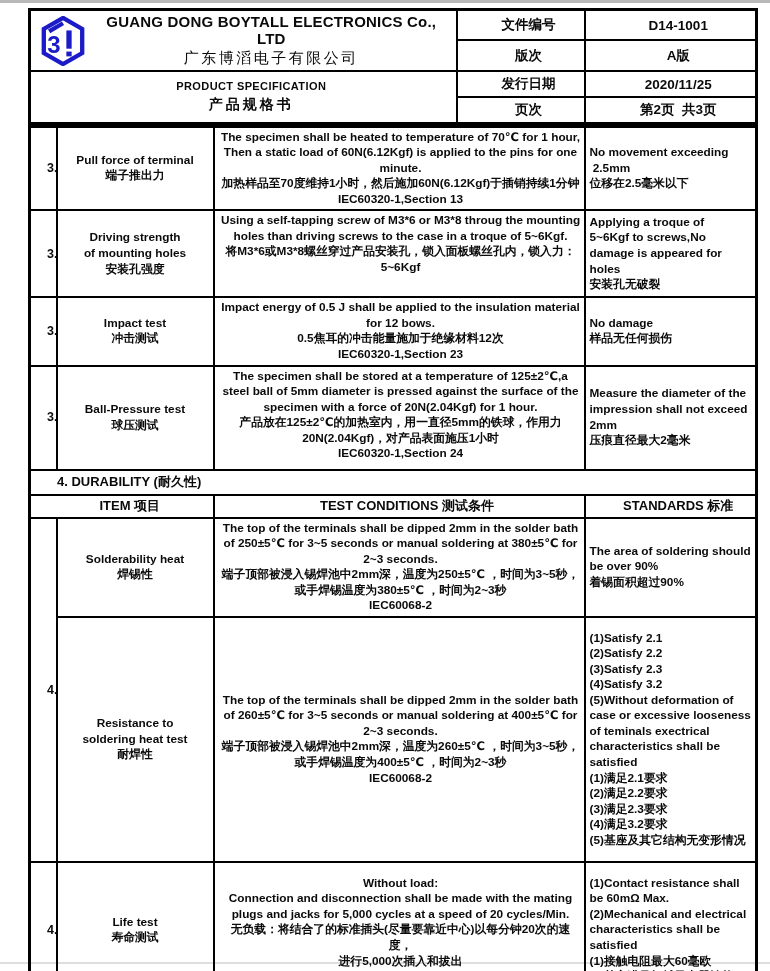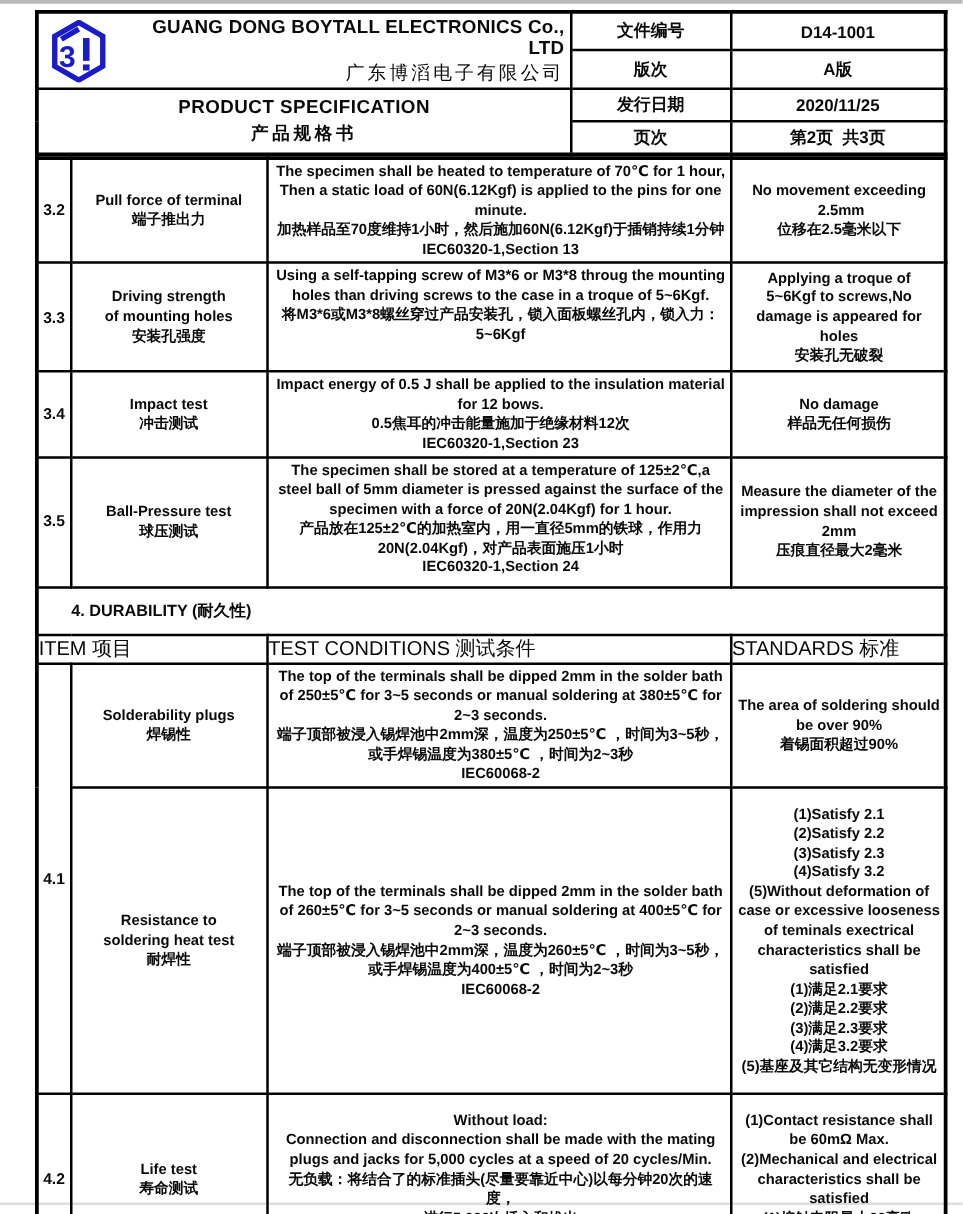--- a/index.html
+++ b/index.html
@@ -4,48 +4,48 @@
 <style>
   * { margin:0; padding:0; box-sizing:border-box; }
   html,body { width:770px; height:971px; background:#ffffff; overflow:hidden;
     font-family:"Liberation Sans","DejaVu Sans",sans-serif; color:#0a0a0a; }
   .scan-top { position:absolute; top:0; left:0; width:770px; height:3px; background:#b9b9b9; }
   .scan-bottom { position:absolute; top:962px; left:0; width:770px; height:2px; background:#dedede; }
   .page { position:absolute; top:8px; left:28px; width:727px; }
 
   table { border-collapse:collapse; table-layout:fixed; width:727px; }
   table.hdr, table.main { border:3px solid #000; }
-  td { border:2px solid #000; overflow:hidden; }
+  td { border:2px solid #000; overflow:hidden;padding-left:16px; }
   .pw { white-space:pre-wrap; }
 
   
   .hdr td { vertical-align:middle; }
   .company-cell { padding:2px 4px; }
   .company-flex { display:flex; align-items:center; }
   .logo-box { width:56px; flex:0 0 56px; display:flex; justify-content:center; }
-  .company-text { flex:1; text-align:right; }
+  .company-text { flex:1; text-align:center; }
   .company-en { font-size:15px; font-weight:bold; letter-spacing:0.2px; }
   .company-cn { font-size:15px; font-weight:normal; letter-spacing:2.5px; margin-top:2px; }
   .title-cell { text-align:center; }
-  .title-en { font-size:15px; font-weight:bold; letter-spacing:0.4px; }
+  .title-en { font-size:11px; font-weight:bold; letter-spacing:0.4px; }
   .title-cn { font-size:14px; font-weight:bold; letter-spacing:3px; margin-top:4px; }
   .meta-label, .meta-value { text-align:center; font-size:13.5px; font-weight:bold; height:26px; }
 
   
   .main td { font-size:11.8px; font-weight:bold; line-height:1.32; }
   td.num  { text-align:center; vertical-align:middle; font-size:12.5px; }
   td.item { text-align:center; vertical-align:middle; padding:2px 3px; }
   td.cond { text-align:center; vertical-align:top; padding:2px 2px 2px 5px; }
   td.cond.vmid { vertical-align:middle; }
-  td.std  { text-align:center; vertical-align:middle; padding:2px 2px 2px 4px; }
+  td.std  { text-align:left; vertical-align:middle; padding:2px 2px 2px 4px; }
   td.sec-title { font-size:13px; font-weight:bold; padding-left:26px; vertical-align:middle; }
-  td.colhead { text-align:left; vertical-align:middle; font-size:16px; font-weight:normal; }
+  td.colhead { text-align:center; vertical-align:middle; font-size:13px; font-weight:bold; }
 
   tr.r32 { height:76px; } tr.r33 { height:87px; } tr.r34 { height:59px; }
-  tr.r35 { height:104px; } tr.sec { height:38px; } tr.ch { height:23px; }
+  tr.r35 { height:104px; } tr.sec { height:25px; } tr.ch { height:23px; }
   tr.r41a { height:82px; } tr.r41b { height:245px; } tr.r42 { height:137px; }
 </style>
 </head>
 <body>
 
 <div class="scan-top"></div>
 <div class="scan-bottom"></div>
 
 <div class="page">
 
@@ -159,21 +159,21 @@
     </tr>
 
     <tr class="ch">
       <td class="colhead" colspan="2">ITEM 项目</td>
       <td class="colhead">TEST CONDITIONS 测试条件</td>
       <td class="colhead">STANDARDS 标准</td>
     </tr>
 
     <tr class="r41a">
       <td class="num" rowspan="2">4.1</td>
-      <td class="item pw">Solderability plugs
+      <td class="item pw">Solderability heat
 焊锡性</td>
       <td class="cond pw">The top of the terminals shall be dipped 2mm in the solder bath of 250±5℃ for 3~5 seconds or manual soldering at 380±5℃ for 2~3 seconds.
 端子顶部被浸入锡焊池中2mm深，温度为250±5℃ ，时间为3~5秒，
 或手焊锡温度为380±5℃ ，时间为2~3秒
 IEC60068-2</td>
       <td class="std pw">The area of soldering should be over 90%
 着锡面积超过90%</td>
     </tr>
 
     <tr class="r41b">

